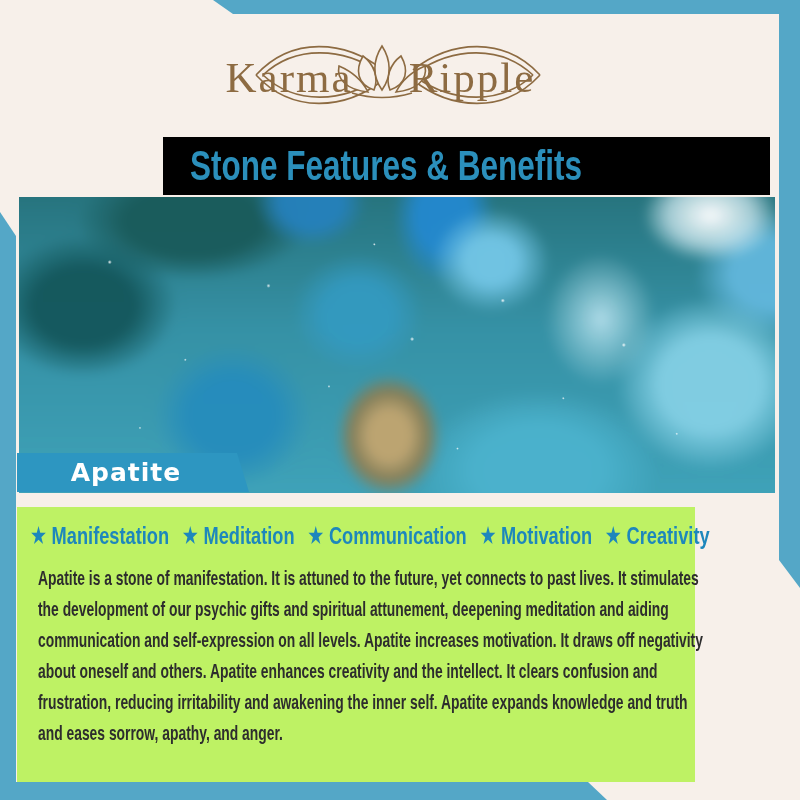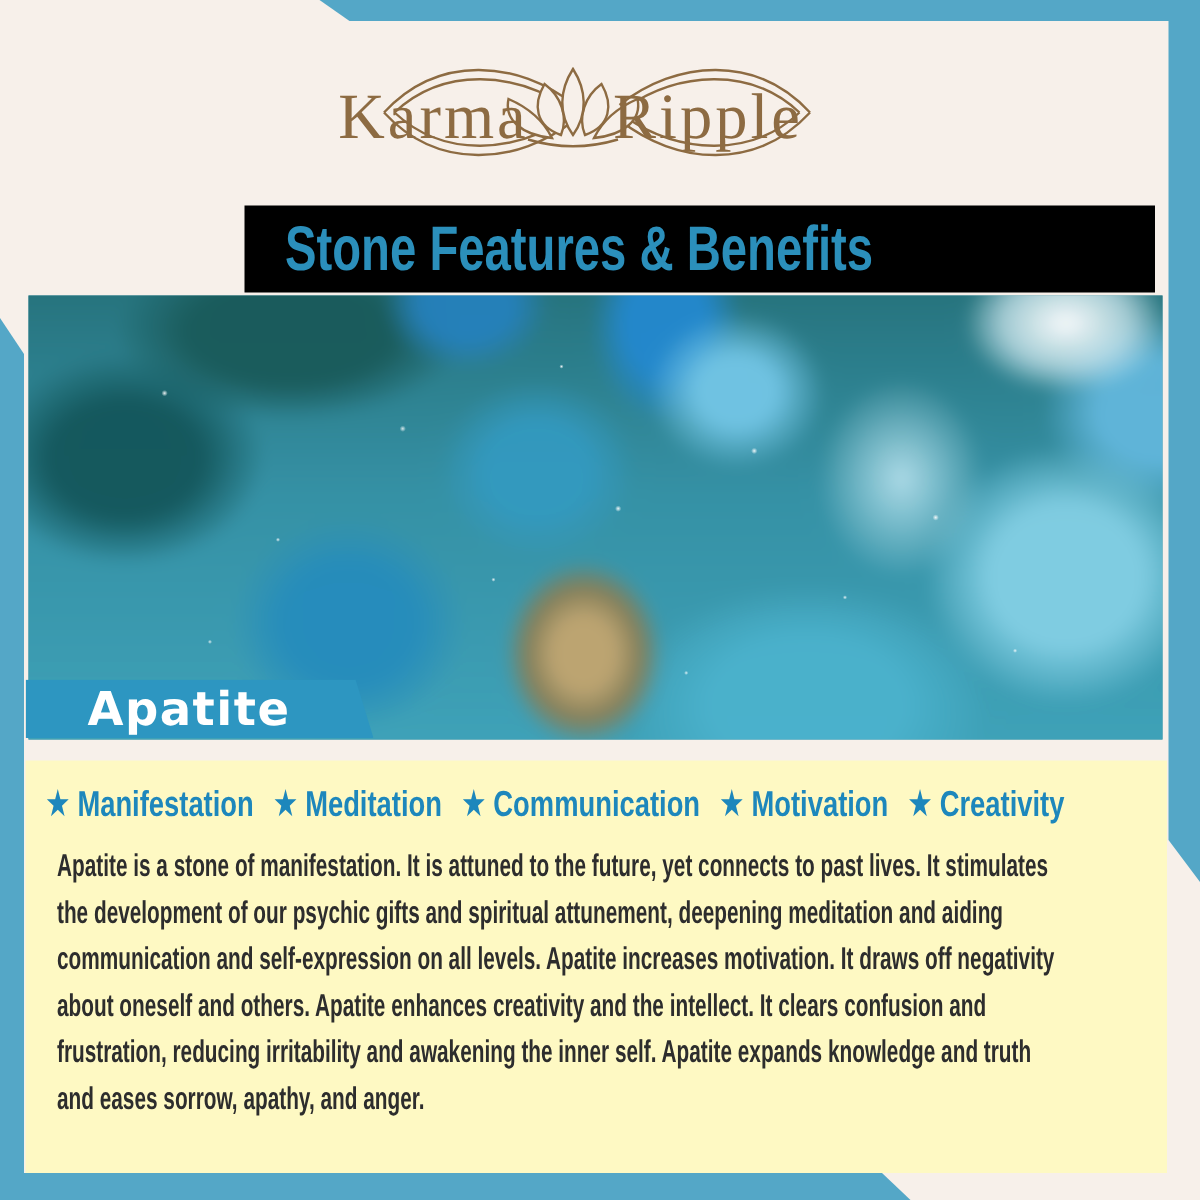--- a/index.html
+++ b/index.html
@@ -50,25 +50,25 @@
       radial-gradient(circle 2px at 72% 68%, rgba(255,255,255,.85), transparent 70%),
       radial-gradient(circle 3px at 80% 50%, rgba(255,255,255,.9), transparent 70%),
       radial-gradient(circle 2px at 87% 80%, rgba(255,255,255,.85), transparent 70%),
       radial-gradient(circle 2px at 16% 78%, rgba(255,255,255,.8), transparent 70%),
       radial-gradient(circle 2px at 47% 16%, rgba(255,255,255,.9), transparent 70%);}
 
   
   #stone-ribbon{left:17px;top:453px;width:232px;height:39px;background:#2d96c1;
      clip-path:polygon(0 0,220px 0,100% 100%,0 100%);
      display:flex;align-items:center;justify-content:center;}
-  #stone-ribbon span{font-family:"DejaVu Sans",sans-serif;font-weight:bold;font-size:31px;color:#ffffff;
+  #stone-ribbon span{font-family:"DejaVu Sans",sans-serif;font-weight:bold;font-size:25px;color:#ffffff;
      letter-spacing:1px;padding-right:14px;}
 
   
-  #card{left:17px;top:507px;width:761px;height:275px;background:#fef9c3;}
+  #card{left:17px;top:507px;width:678px;height:275px;background:#bef264;}
   #features-line{position:absolute;left:13px;top:14px;white-space:nowrap;
      font-size:24px;font-weight:bold;color:#1d87bc;transform:scaleX(.76);transform-origin:left center;}
   #features-line .star{font-family:"DejaVu Sans",sans-serif;padding:0 6px 0 10px;font-size:25px;}
   #features-line .star:first-child{padding-left:0;}
   #desc{position:absolute;left:21px;top:55px;width:760px;color:#2d2d2d;}
   #desc .line{white-space:nowrap;font-size:21px;font-weight:bold;line-height:31px;
      transform:scaleX(.66);transform-origin:left center;}
 </style>
 </head>
 <body>

